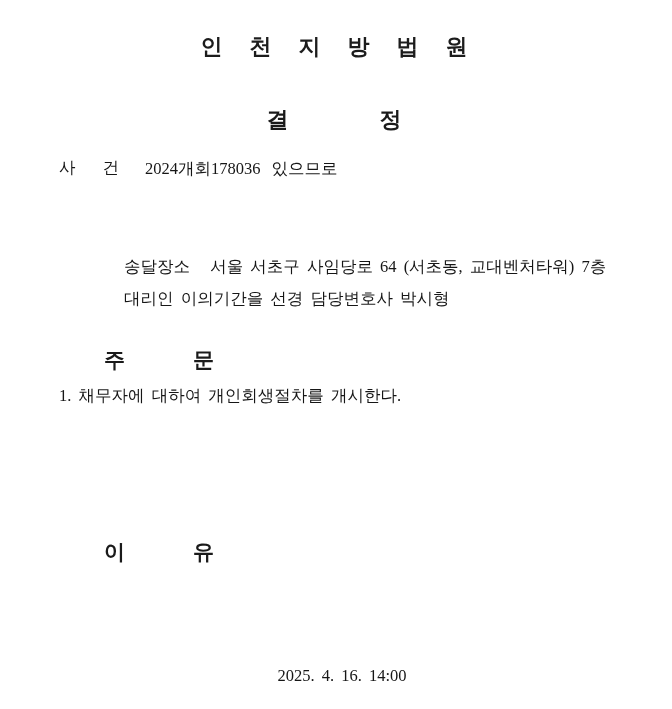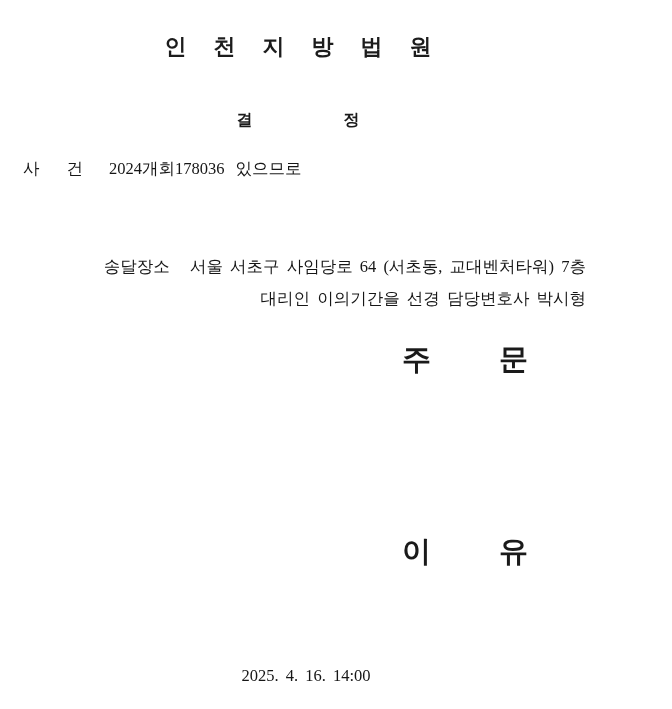--- a/index.html
+++ b/index.html
@@ -8,20 +8,21 @@
     background: #ffffff;
   }
   .page {
     position: relative;
     width: 596px;
     height: 709px;
     background: #ffffff;
     color: #1a1a1a;
     overflow: hidden;
     font-family: "Liberation Serif", "DejaVu Serif", serif;
+    margin-left: 36px;
   }
 
   
   .court-title {
     position: absolute;
     top: 33px;
     left: 0;
     right: 0;
     margin: 0;
     text-align: center;
@@ -36,35 +37,35 @@
   }
   .doc-type {
     position: absolute;
     top: 106px;
     left: 0;
     right: 0;
     margin: 0;
     text-align: center;
     font-family: "Liberation Sans", "DejaVu Sans", sans-serif;
     font-weight: 700;
-    font-size: 16px;
+    font-size: 22px;
     line-height: 27px;
     letter-spacing: 91px;
     text-indent: 91px;
     white-space: nowrap;
   }
   .section-heading {
     position: absolute;
     left: 0;
     right: 0;
     margin: 0;
-    text-align: right;
+    text-align: left;
     font-family: "Liberation Sans", "DejaVu Sans", sans-serif;
     font-weight: 700;
-    font-size: 29px;
+    font-size: 21px;
     line-height: 27px;
     letter-spacing: 68px;
     text-indent: 68px;
     white-space: nowrap;
   }
   .heading-order  { top: 346px; }
   .heading-reason { top: 538px; }
 
   
   .body-text {
@@ -84,30 +85,30 @@
     display: flex;
     line-height: 31px;
     white-space: nowrap;
   }
   .info-label {
     display: inline-block;
     width: 60px;
     text-align: justify;
     text-align-last: justify;
     flex: 0 0 60px;
+    font-family: Liberation Mono, monospace;
   }
   .info-value { margin-left: 26px; }
   .case-type  { margin-left: 11px; }
 
   .address-block {
     position: absolute;
     top: 251px;
     left: 88px;
     right: 10px;
-    text-align: right;
   }
   .address-line {
     line-height: 31.5px;
     white-space: nowrap;
   }
   .address-label { margin-right: 13px; }
 
   .order-list {
     position: absolute;
     top: 380px;
@@ -163,20 +164,21 @@
     <div class="address-line">
       <span class="address-label">송달장소</span>
       <span>서울 서초구 사임당로 64 (서초동, 교대벤처타워) 7층</span>
     </div>
     <div class="address-line">대리인 이의기간을 선경 담당변호사 박시형</div>
   </div>
 
   <h2 class="section-heading heading-order">주문</h2>
 
   <div class="order-list body-text">
+    <div class="order-item">1. 채무자에 대하여 개인회생절차를 개시한다.</div>
   </div>
 
   <h2 class="section-heading heading-reason">이유</h2>
 
 
   <div class="decision-date body-text">2025. 4. 16. 14:00</div>
 
 </div>
 
 </body></html>

